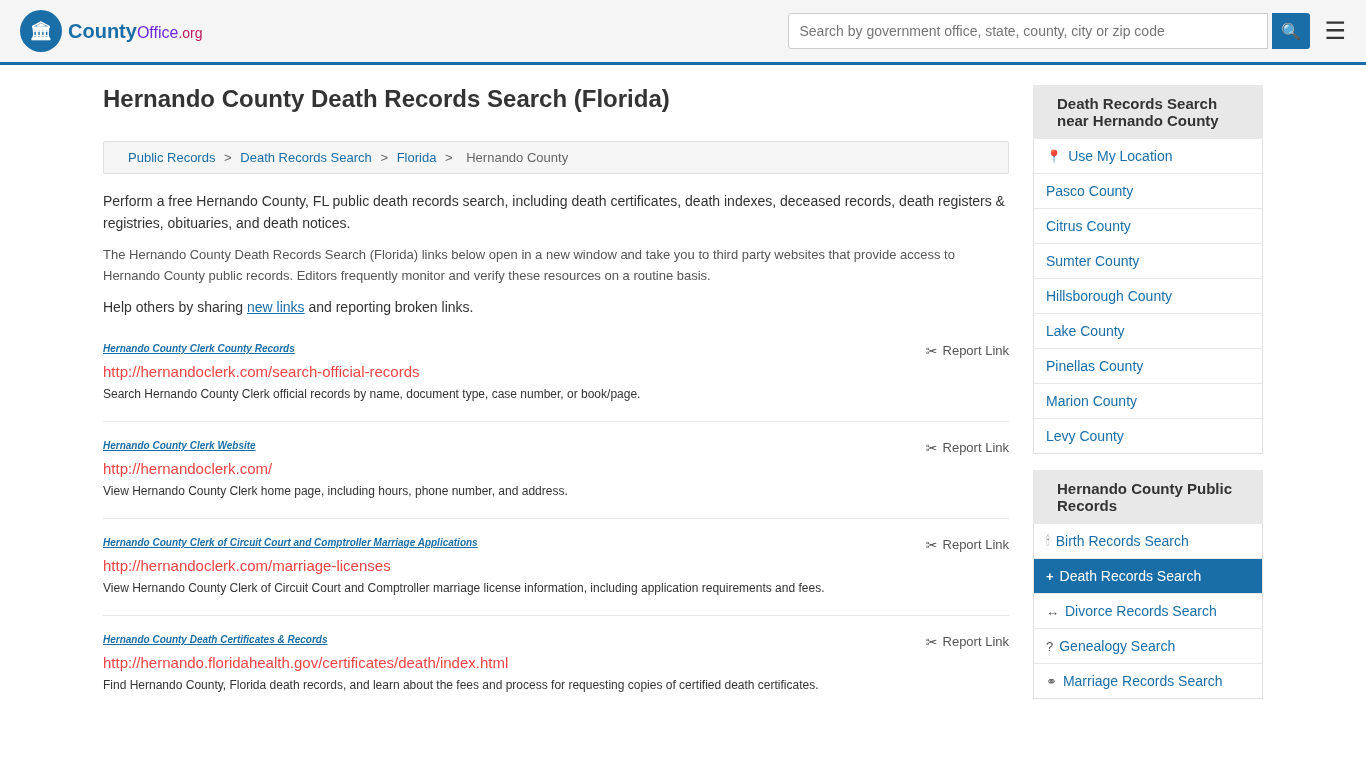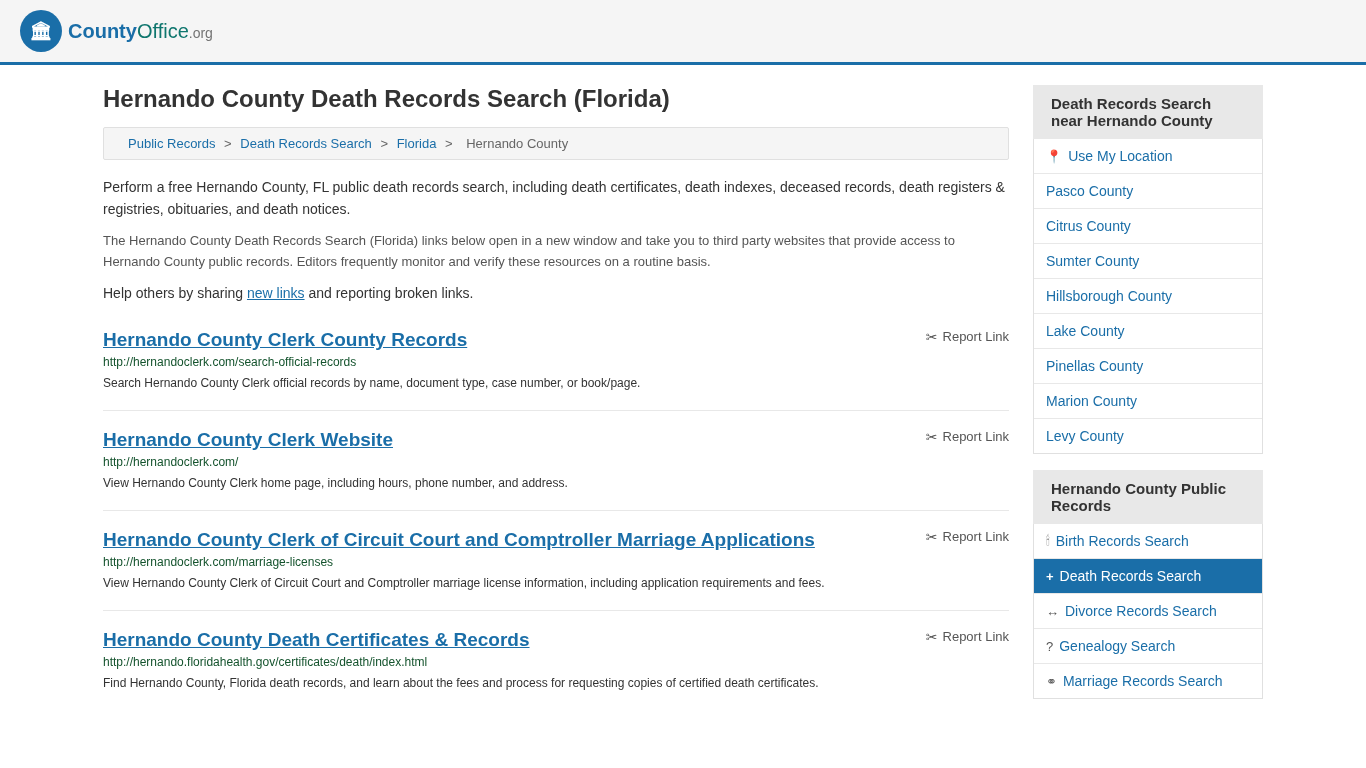--- a/index.html
+++ b/index.html
@@ -83,21 +83,21 @@
     .sidebar {
       width: 230px;
       flex-shrink: 0;
     }
 
     
     .page-title {
       font-size: 24px;
       font-weight: bold;
       color: #333;
-      margin-bottom: 14px;
+      margin-bottom: 28px;
     }
 
     
     .breadcrumb {
       background: #f5f5f5;
       border: 1px solid #e0e0e0;
       padding: 8px 24px;
       font-size: 13px;
       margin-bottom: 16px;
       border-radius: 2px;
@@ -131,59 +131,60 @@
     .result-item:last-child {
       border-bottom: none;
     }
     .result-header {
       display: flex;
       align-items: flex-start;
       justify-content: space-between;
       margin-bottom: 4px;
     }
     .result-title {
-      font-size: 19px;
+      font-size: 10px;
       font-weight: bold;
       color: #1a6ea8;
       text-decoration: underline;
       cursor: pointer;
+      font-style: italic;
     }
     .report-link {
       display: flex;
       align-items: center;
       gap: 5px;
       font-size: 13px;
       color: #555;
       white-space: nowrap;
       cursor: pointer;
       flex-shrink: 0;
       margin-left: 12px;
     }
     .report-icon {
       font-size: 14px;
     }
     .result-url {
-      color: #14532d;
-      font-size: 12px;
+      color: #ef4444;
+      font-size: 15px;
       margin-bottom: 5px;
       cursor: pointer;
     }
     .result-desc {
       font-size: 12px;
       color: #333;
       line-height: 1.5;
     }
 
     
     .sidebar-section {
       margin-bottom: 16px;
     }
     .sidebar-header {
       background: #e8e8e8;
-      padding: 10px 18px;
+      padding: 10px 24px;
       font-size: 15px;
       font-weight: bold;
       color: #333;
       margin-bottom: 0;
     }
     .sidebar-list {
       list-style: none;
       border: 1px solid #e0e0e0;
       border-top: none;
     }
@@ -222,23 +223,32 @@
     }
   </style>
 </head>
 <body>
 
 <header class="header">
   <div class="logo-area">
     <div class="logo-circle">🏛</div>
     <div>
       <span style="font-size:20px;color:#333;font-weight:normal;">
-        <span style="color:#1a6ea8;font-weight:bold;">County</span><span style="color:#0f766e;font-size:20px;margin-top:46px;">Office</span><span style="color:#737373;font-size:14px;font-weight:normal;">.org</span>
+        <span style="color:#1a6ea8;font-weight:bold;">County</span><span style="color:#6d28d9;font-size:16px;margin-top:46px;">Office</span><span style="color:#be185d;font-size:14px;font-weight:normal;">.org</span>
       </span>
     </div>
+  </div>
+  <div class="search-area">
+    <input type="text" class="search-box" placeholder="Search by government office, state, county, city or zip code" style="">
+    <button class="search-btn">
+      <span>🔍</span>
+    </button>
+    <button class="menu-btn">
+      <span>☰</span>
+    </button>
   </div>
 </header>
 
 <div class="main-container">
 
   <div class="content-area">
 
     <h1 class="page-title">Hernando County Death Records Search (Florida)</h1>
 
     <div class="breadcrumb">

